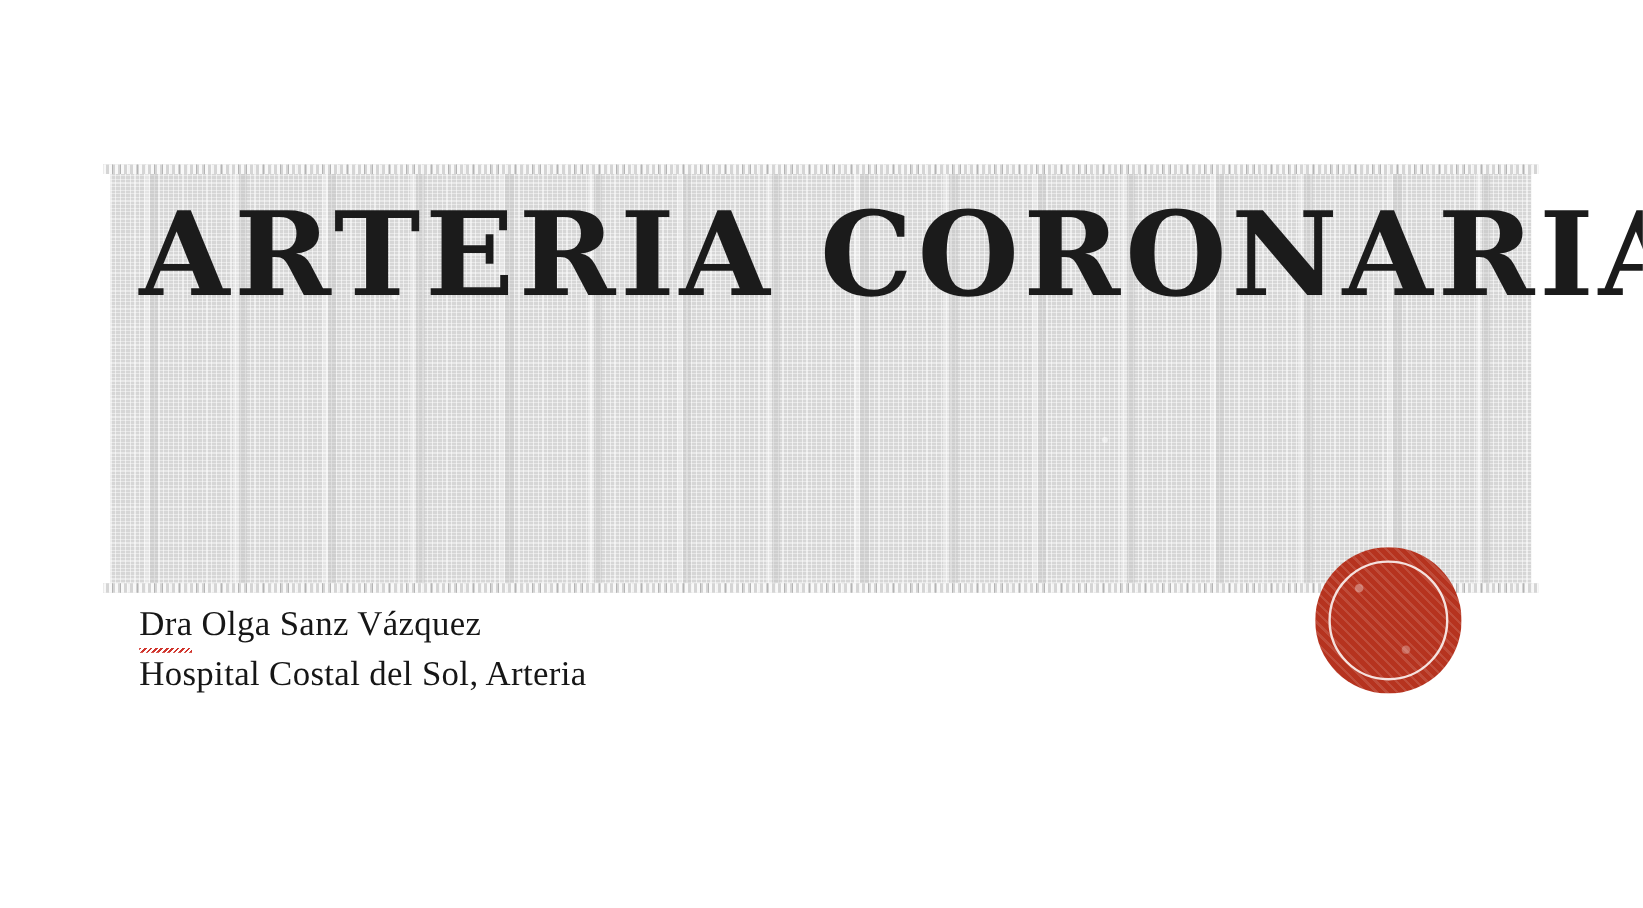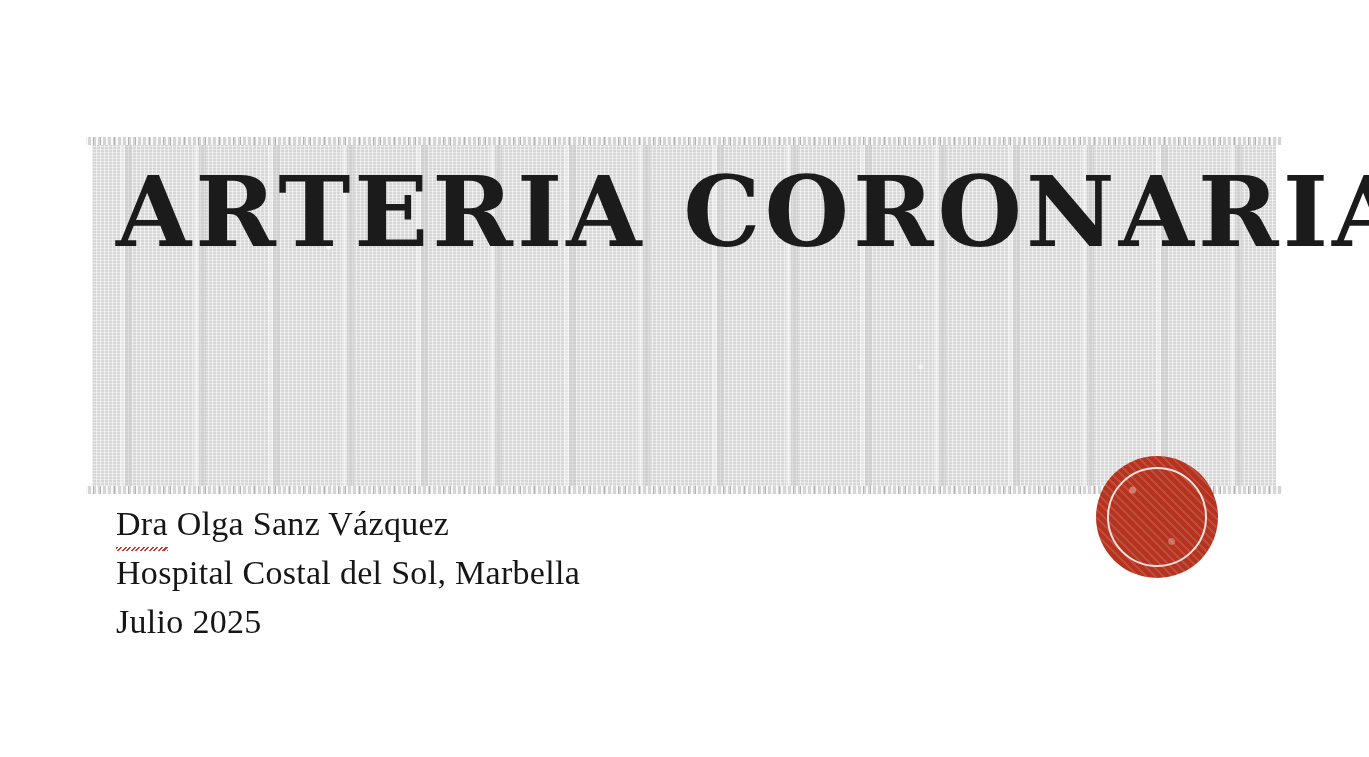--- a/index.html
+++ b/index.html
@@ -128,21 +128,21 @@
 
   
   .subtitle-block {
     position: absolute;
     left: 116px;
     top: 500px;
     width: 900px;
   }
   .subtitle-line {
     font-family: "Liberation Serif", serif;
-    font-size: 34px;
+    font-size: 29px;
     color: #161616;
     line-height: 1.44;
     letter-spacing: 0.3px;
     white-space: nowrap;
   }
   
   .squiggle {
     position: relative;
     display: inline-block;
   }
@@ -173,17 +173,16 @@
       <div class="title-line l1">Arteria coronaria</div>
     </div>
   </div>
 
   <div class="stamp"></div>
 
   <div class="subtitle-block">
     <div class="subtitle-line">
       <span class="squiggle">Dra</span><span> Olga Sanz Vázquez</span>
     </div>
-    <div class="subtitle-line">Hospital Costal del Sol, Marbella</div>
-    <div class="subtitle-line">Julio 2025</div>
+    <div class="subtitle-line">Hospital Costal del Sol, Arteria</div>
   </div>
 
 </div>
 
 </body></html>

